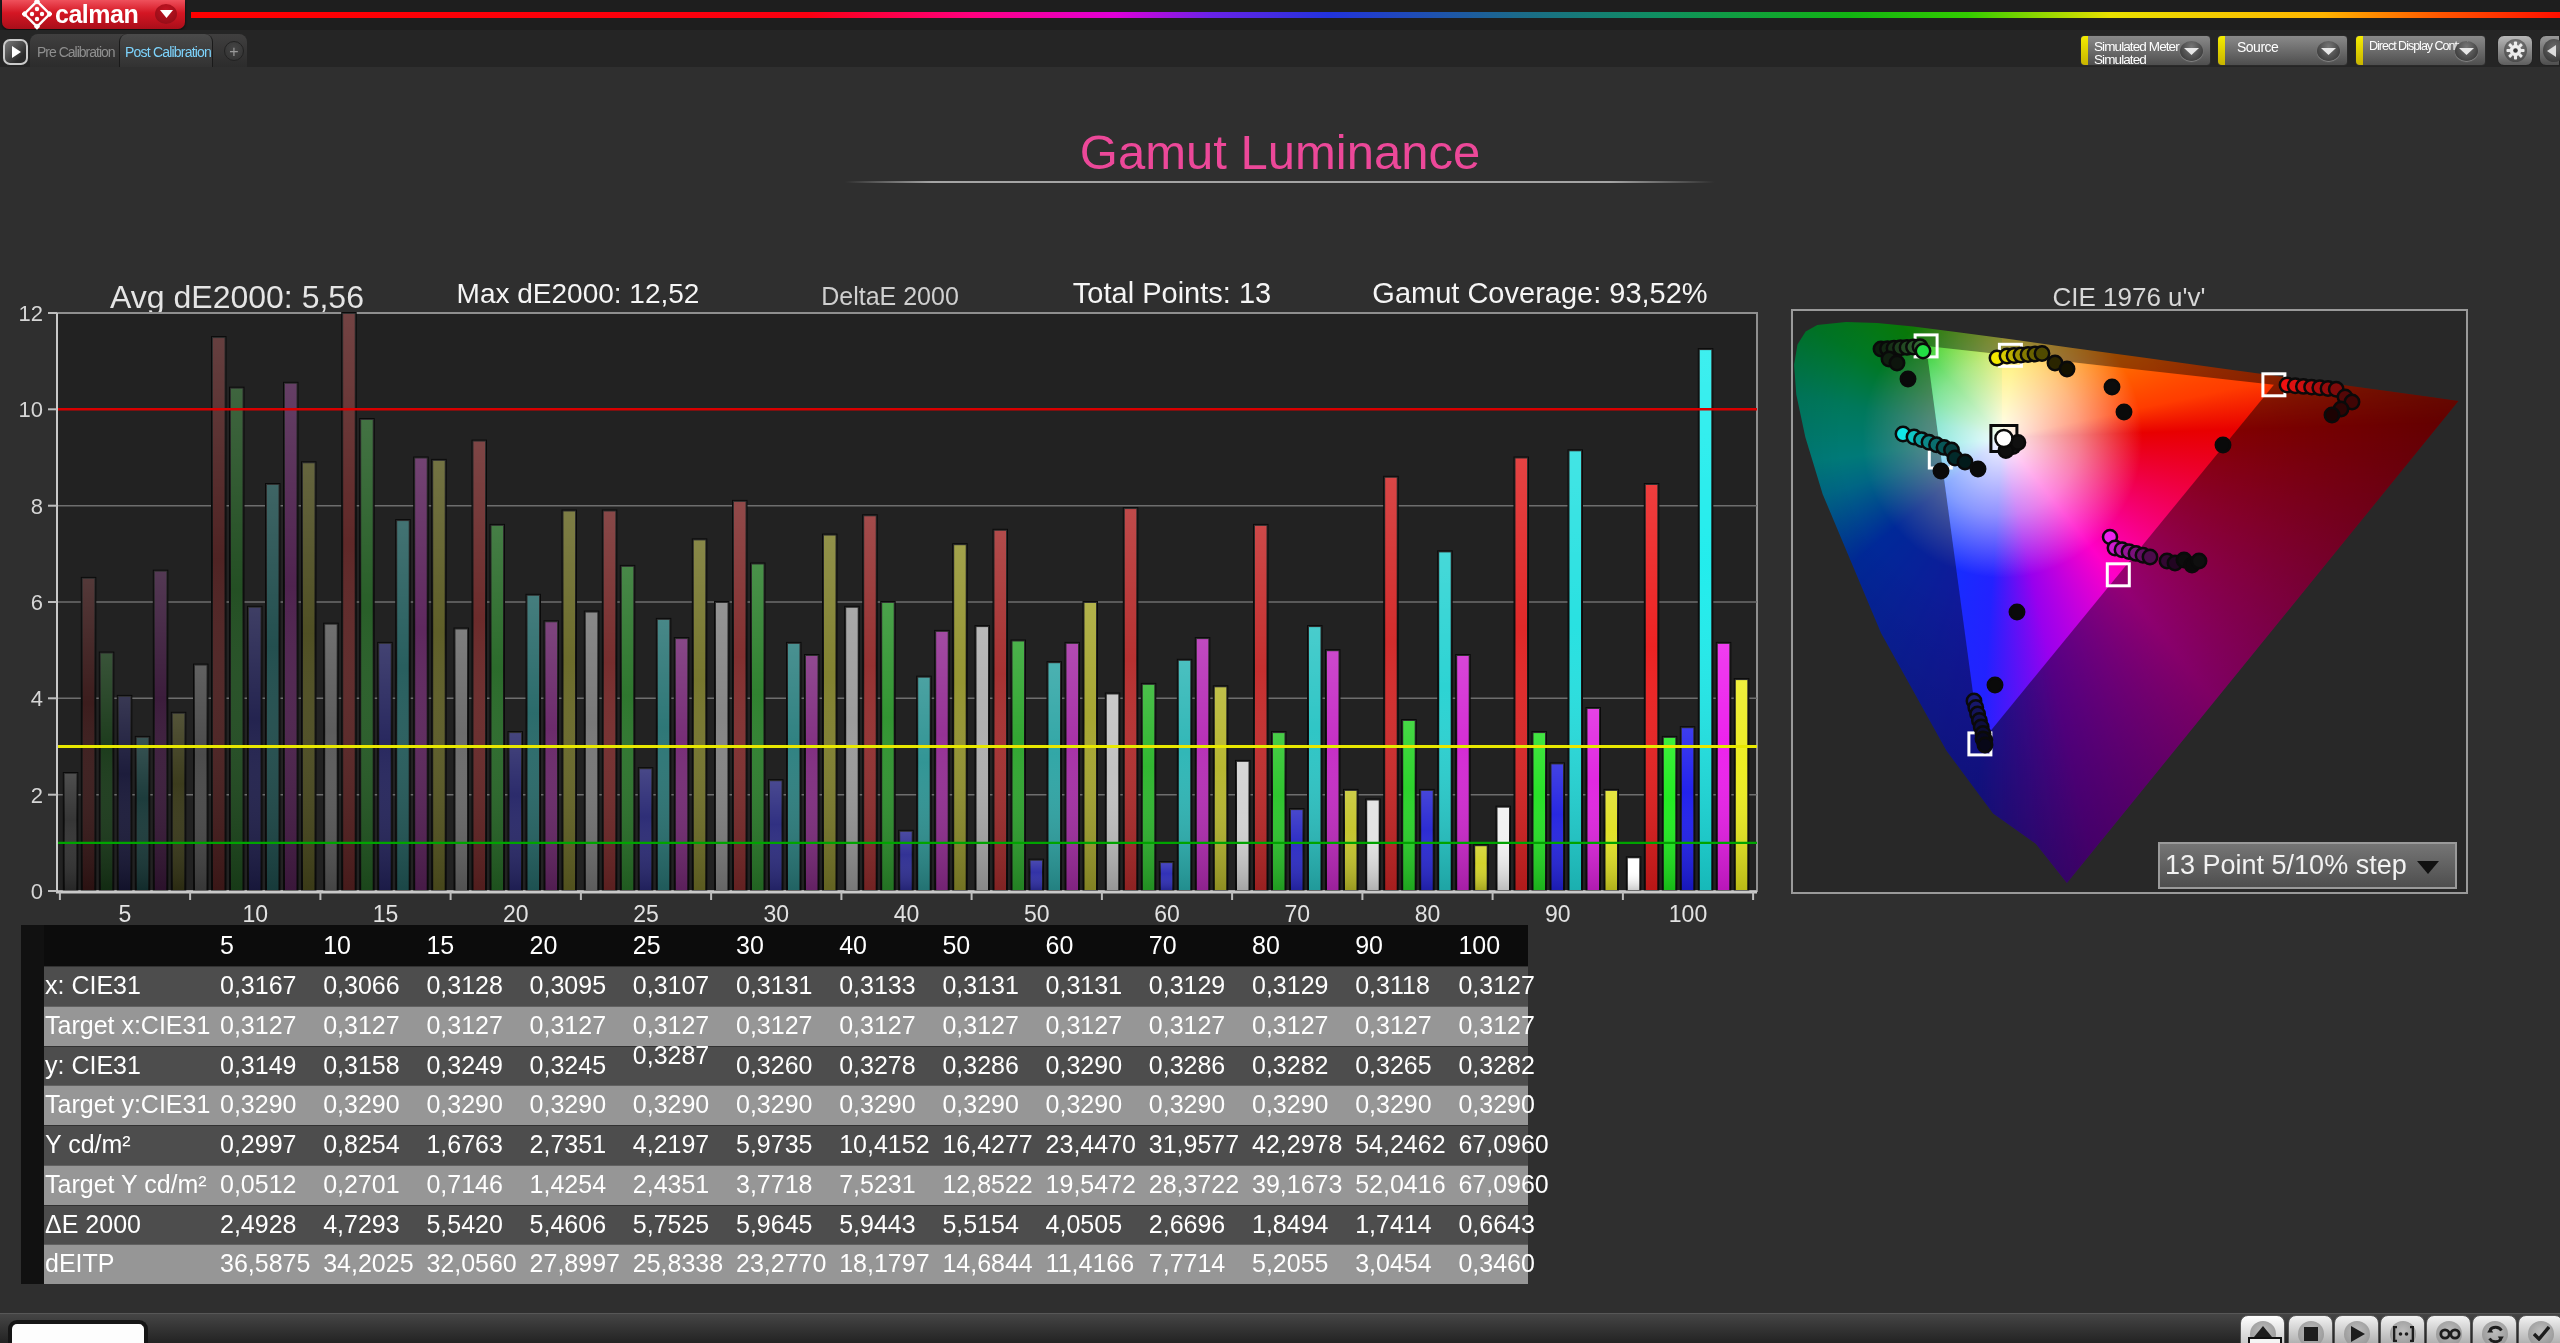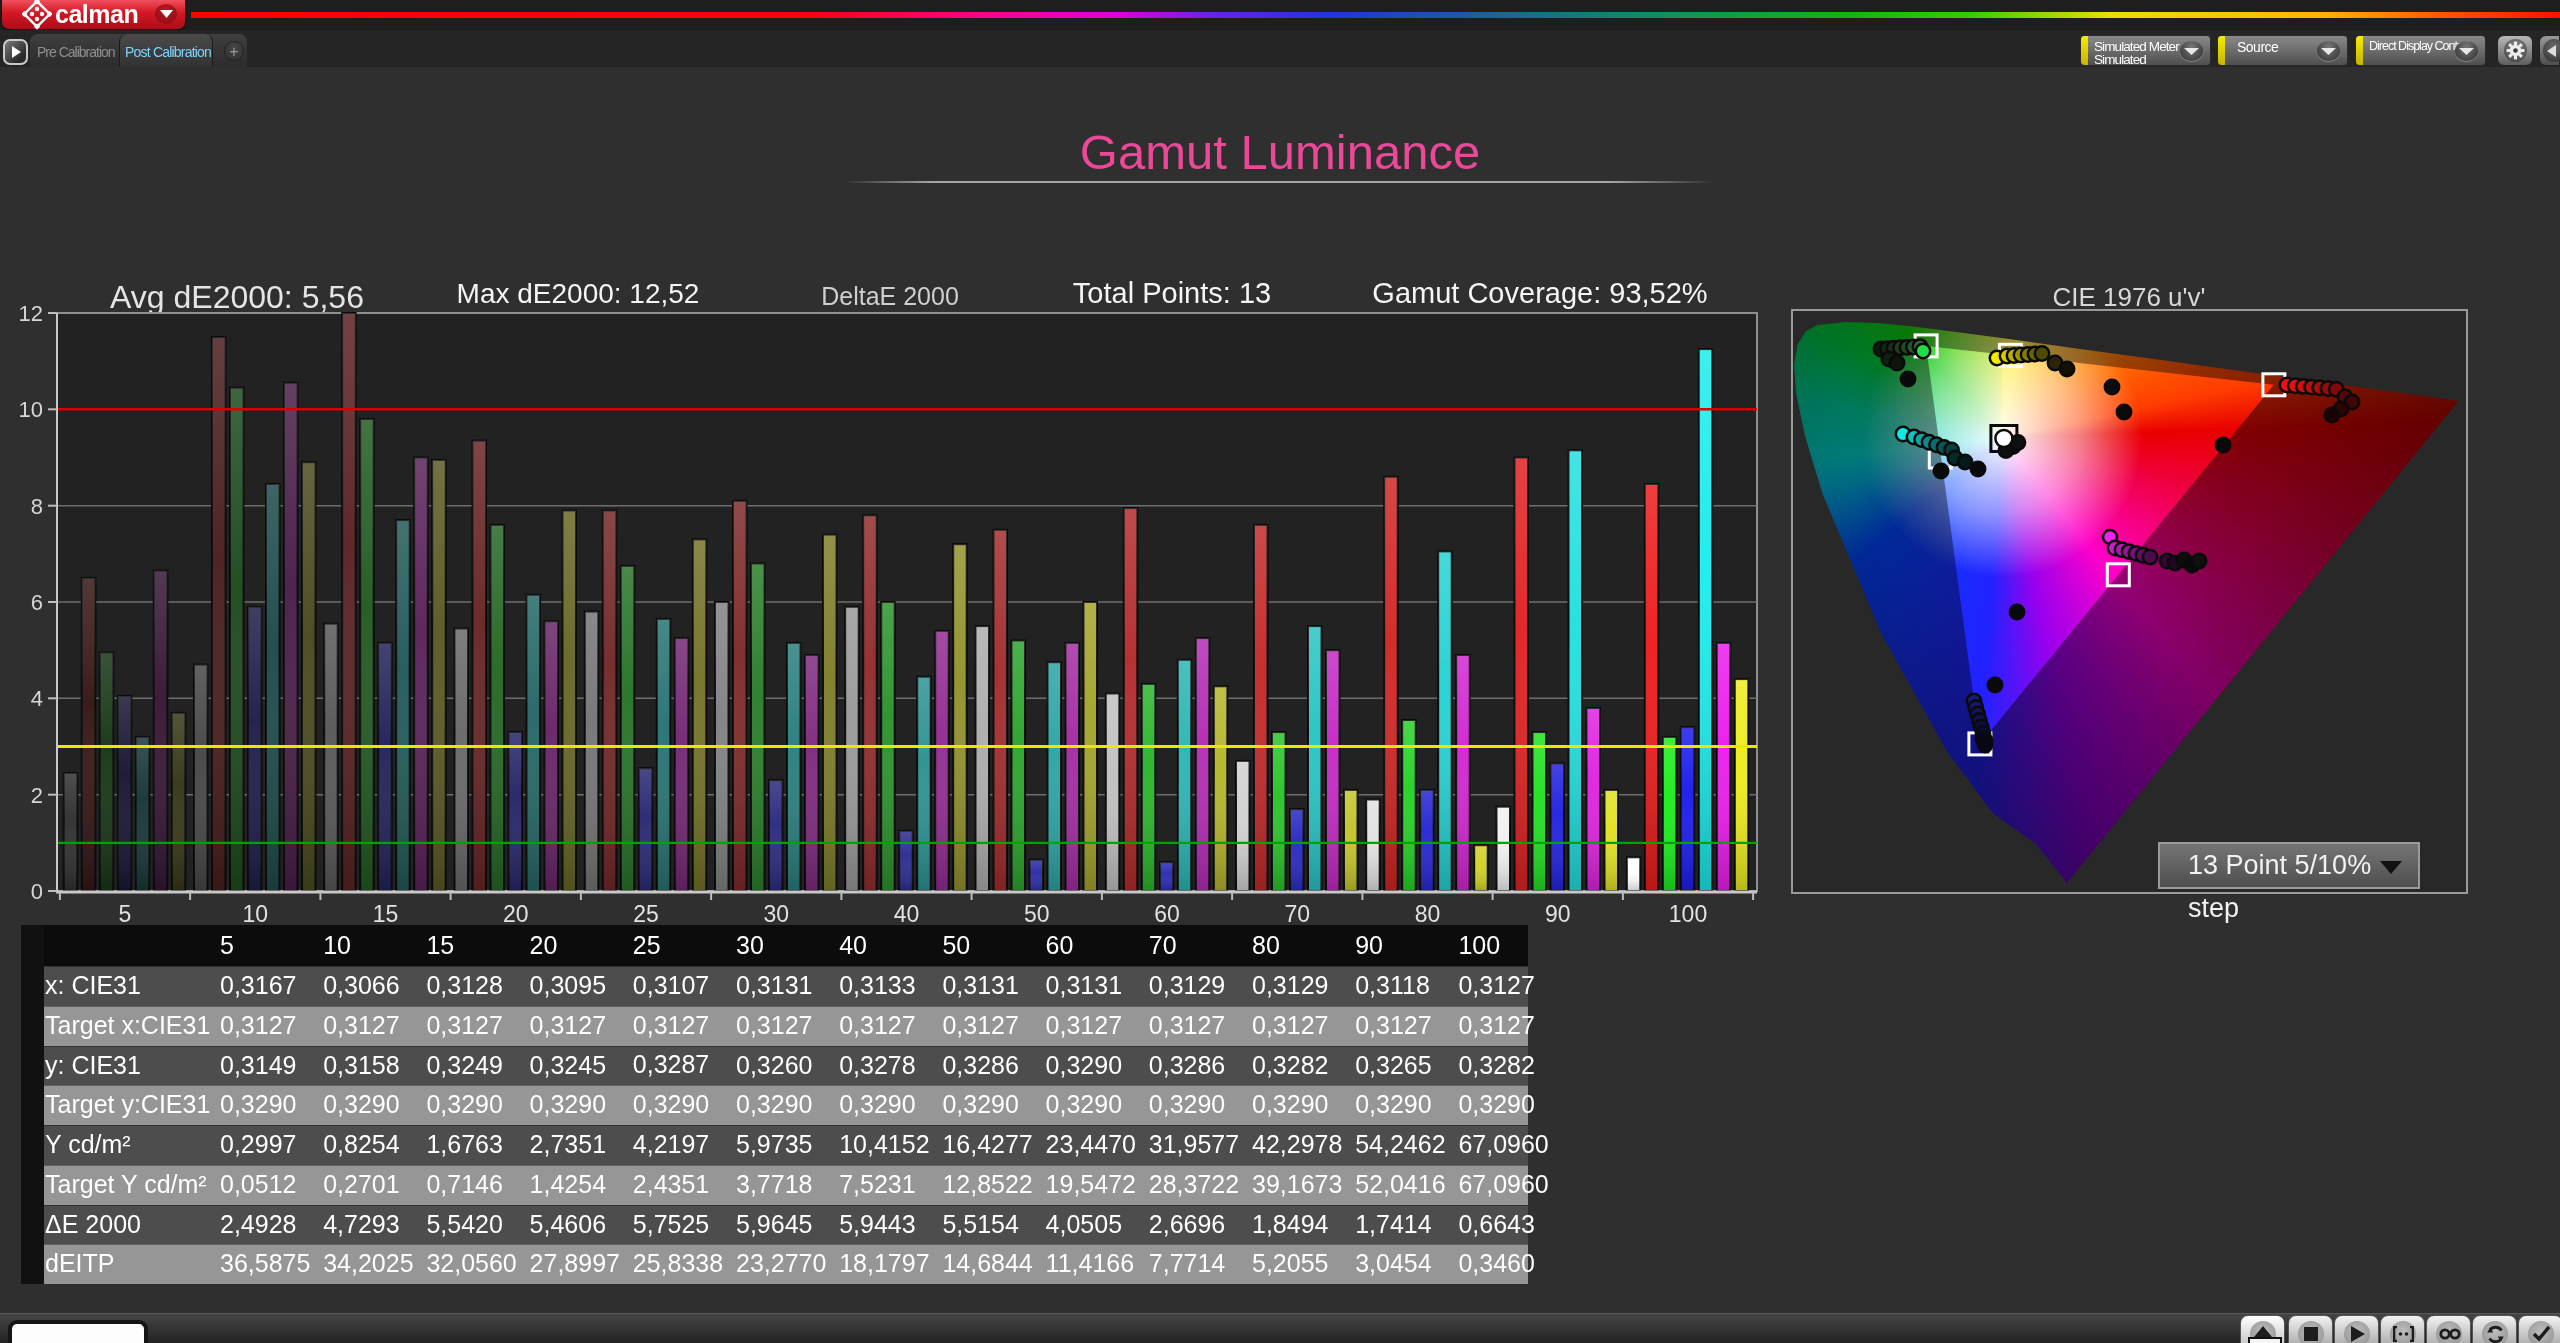--- a/index.html
+++ b/index.html
@@ -426,21 +426,21 @@
         <circle cx="184.6" cy="403.0" r="7.2" fill="#14145a" stroke="#0a0a0a" stroke-width="2.5"></circle>
         <circle cx="186.4" cy="409.5" r="7.2" fill="#11114c" stroke="#0a0a0a" stroke-width="2.5"></circle>
         <circle cx="188.2" cy="416.0" r="7.2" fill="#0e0e3e" stroke="#0a0a0a" stroke-width="2.5"></circle>
         <circle cx="190.0" cy="422.5" r="7.2" fill="#0c0c32" stroke="#0a0a0a" stroke-width="2.5"></circle>
         <circle cx="191.8" cy="429.0" r="7.2" fill="#0a0a28" stroke="#0a0a0a" stroke-width="2.5"></circle>
         <circle cx="190.0" cy="428.0" r="7.2" fill="#08081e" stroke="#0a0a0a" stroke-width="2.5"></circle>
         <circle cx="192.0" cy="434.0" r="7.2" fill="#070718" stroke="#0a0a0a" stroke-width="2.5"></circle>
         <circle cx="224.0" cy="301.0" r="7.2" fill="#0a0a0a" stroke="#0a0a0a" stroke-width="2.5"></circle>
         <circle cx="202.0" cy="374.0" r="7.2" fill="#0a0a0a" stroke="#0a0a0a" stroke-width="2.5"></circle>
   </svg>
-  <div style="position:absolute;left:365px;top:531px;width:262px;height:47px;background:linear-gradient(180deg,#757575,#4e4e4e);border:2px solid #9a9a9a;box-sizing:border-box;color:#f2f2f2;font-size:27px;line-height:43px;padding-left:28px">13 Point 5/10% step
+  <div style="position:absolute;left:365px;top:531px;width:299px;height:47px;background:linear-gradient(180deg,#757575,#4e4e4e);border:2px solid #9a9a9a;box-sizing:border-box;color:#f2f2f2;font-size:27px;line-height:43px;padding-left:5px">13 Point 5/10% step
     <span style="position:absolute;right:16px;top:17px;width:0;height:0;border-left:11px solid transparent;border-right:11px solid transparent;border-top:13px solid #111"></span>
   </div>
 </div>
 <div style="position:absolute;left:2129px;top:282px;transform:translateX(-50%);font-size:26px;color:#d8d8d8">CIE 1976 u'v'</div>
 
 <div style="position:absolute;left:21px;top:925px;width:1507px;height:359px;font-size:25px;color:#fff">
 <div style="position:absolute;left:0;top:0;width:1507px;height:41px;background:#0c0c0c"></div>
 <div style="position:absolute;left:199.0px;top:6px">5</div>
 <div style="position:absolute;left:302.2px;top:6px">10</div>
 <div style="position:absolute;left:405.4px;top:6px">15</div>
@@ -483,21 +483,21 @@
 <div style="position:absolute;left:1127.8px;top:85.8px">0,3127</div>
 <div style="position:absolute;left:1231.0px;top:85.8px">0,3127</div>
 <div style="position:absolute;left:1334.2px;top:85.8px">0,3127</div>
 <div style="position:absolute;left:1437.4px;top:85.8px">0,3127</div>
 <div style="position:absolute;left:0;top:120.5px;width:1507px;height:39.75px;background:#4d4d4d;border-top:1px solid rgba(0,0,0,0.35);box-sizing:border-box"></div>
 <div style="position:absolute;left:24px;top:125.5px">y: CIE31</div>
 <div style="position:absolute;left:199.0px;top:125.5px">0,3149</div>
 <div style="position:absolute;left:302.2px;top:125.5px">0,3158</div>
 <div style="position:absolute;left:405.4px;top:125.5px">0,3249</div>
 <div style="position:absolute;left:508.6px;top:125.5px">0,3245</div>
-<div style="position:absolute;left:611.8px;top:125px">0,3287</div>
+<div style="position:absolute;left:611.8px;top:116px">0,3287</div>
 <div style="position:absolute;left:715.0px;top:125.5px">0,3260</div>
 <div style="position:absolute;left:818.2px;top:125.5px">0,3278</div>
 <div style="position:absolute;left:921.4px;top:125.5px">0,3286</div>
 <div style="position:absolute;left:1024.6px;top:125.5px">0,3290</div>
 <div style="position:absolute;left:1127.8px;top:125.5px">0,3286</div>
 <div style="position:absolute;left:1231.0px;top:125.5px">0,3282</div>
 <div style="position:absolute;left:1334.2px;top:125.5px">0,3265</div>
 <div style="position:absolute;left:1437.4px;top:125.5px">0,3282</div>
 <div style="position:absolute;left:0;top:160.2px;width:1507px;height:39.75px;background:#969696;border-top:1px solid rgba(0,0,0,0.35);box-sizing:border-box"></div>
 <div style="position:absolute;left:24px;top:165.2px">Target y:CIE31</div>

